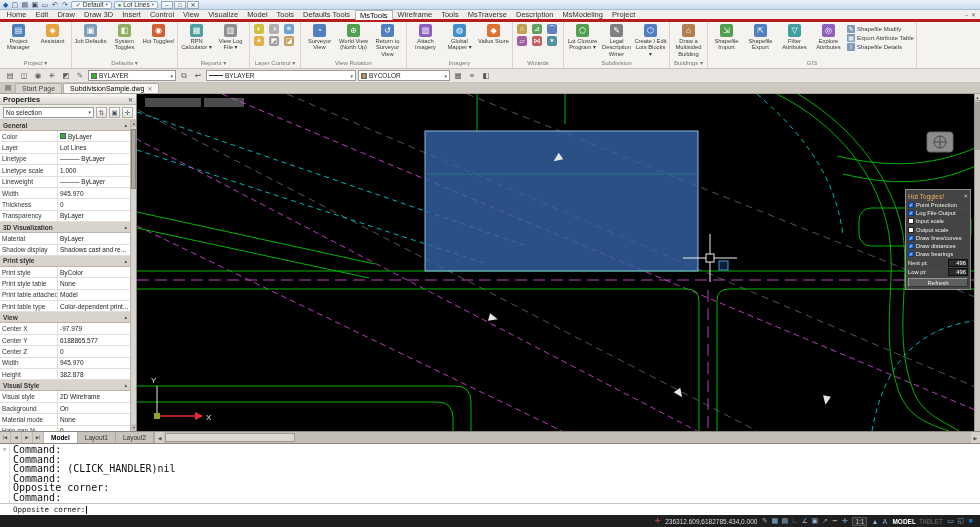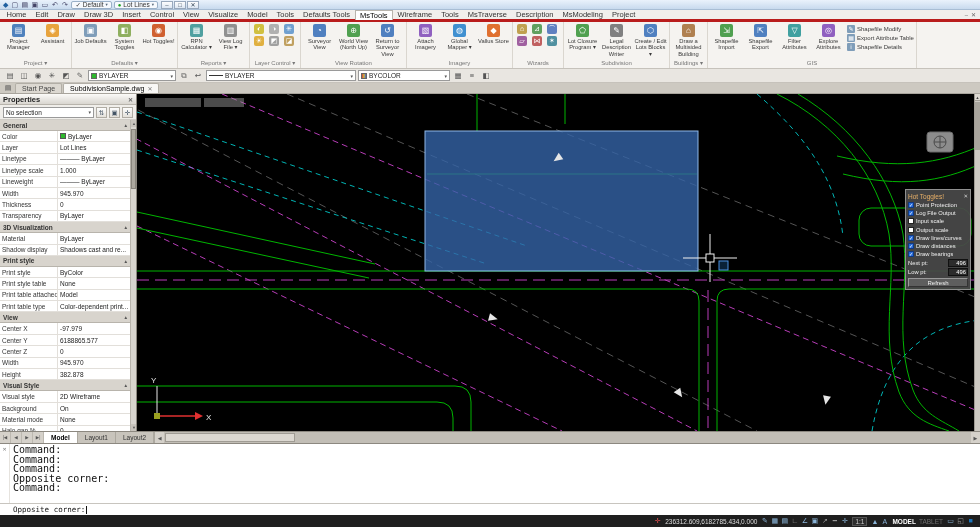--- a/index.html
+++ b/index.html
@@ -763,20 +763,21 @@
     </span>
   </div>
 
   <div class="cmdwrap">
     <div class="cmd-gutter">
       <span class="gx">✕</span>
     </div>
     <div class="cmd-hist">
         <div class="cmd-line">Command:</div>
         <div class="cmd-line">Command:</div>
+        <div class="cmd-line">Command: (CLICK_HANDLER)nil</div>
         <div class="cmd-line">Command:</div>
         <div class="cmd-line">Opposite corner:</div>
         <div class="cmd-line">Command:</div>
       </div>
   </div>
 
   <div class="cmdinput">
     <span>Opposite corner:</span>
     <span class="caret"></span>
   </div>

